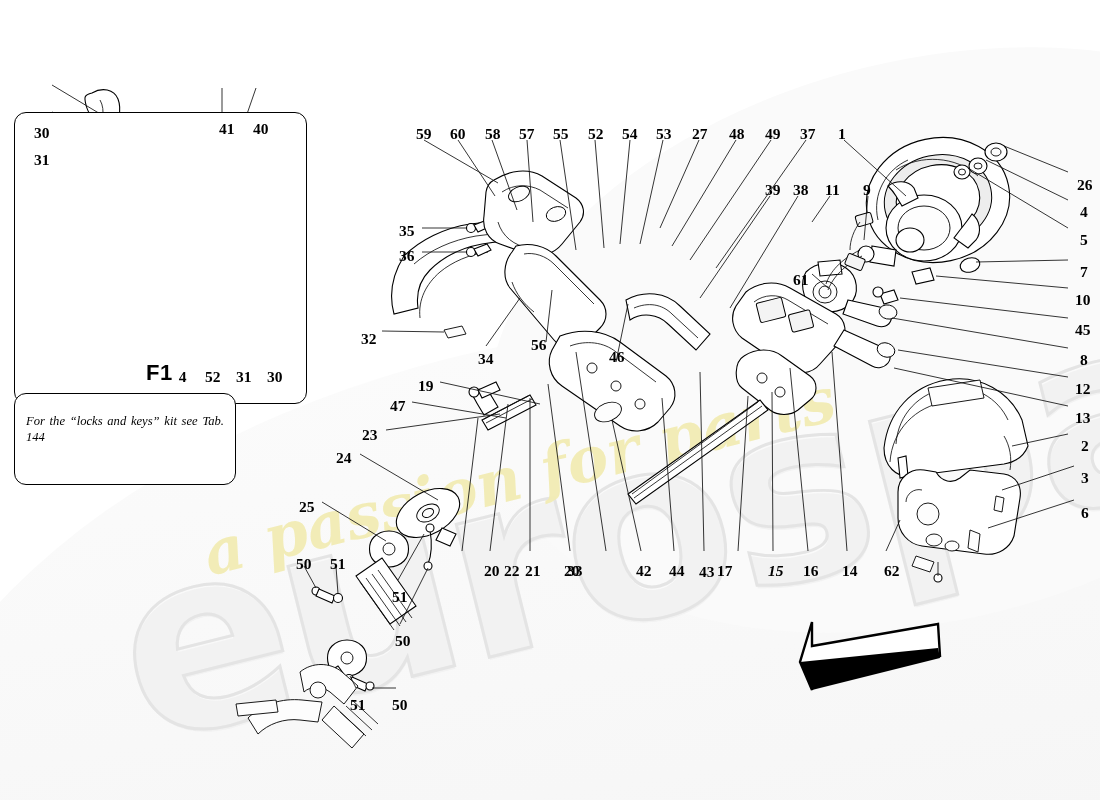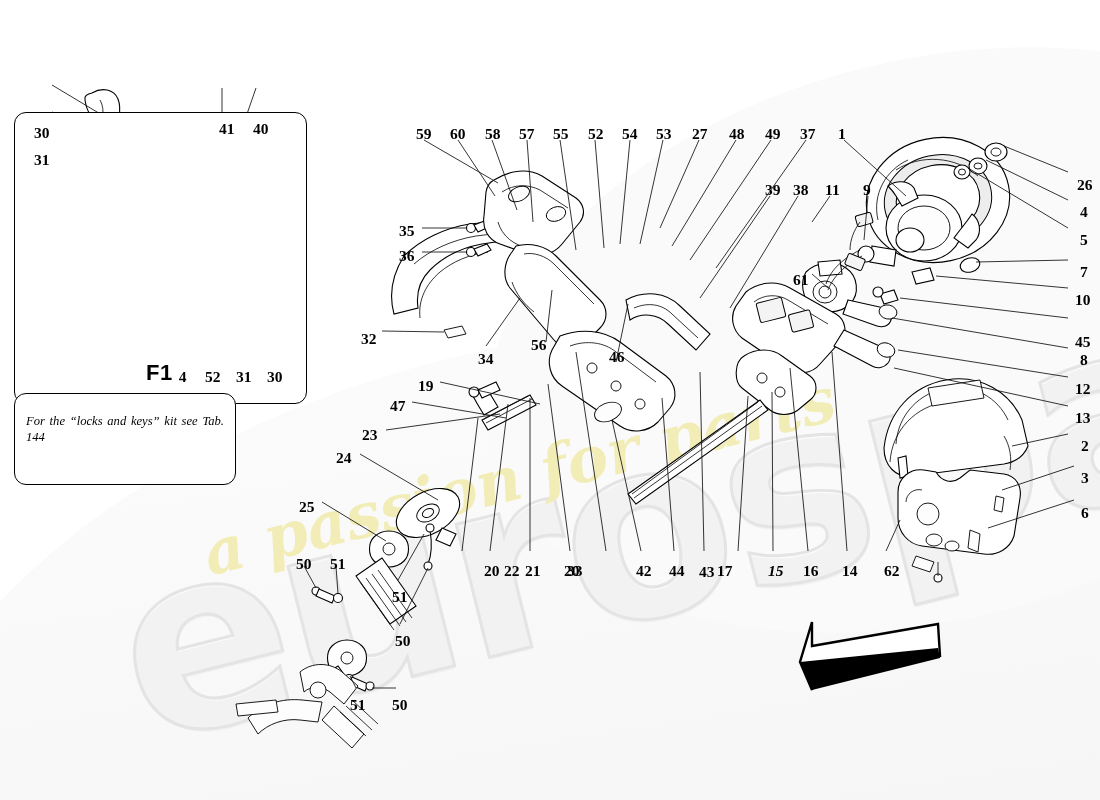--- a/index.html
+++ b/index.html
@@ -521,21 +521,21 @@
       <div class="num" style="left: 330px; top: 556px;">51</div>
       <div class="num" style="left: 392px; top: 589px;">51</div>
       <div class="num" style="left: 395px; top: 633px;">50</div>
       <div class="num" style="left: 350px; top: 697px;">51</div>
       <div class="num" style="left: 392px; top: 697px;">50</div>
       <div class="num" style="left: 1077px; top: 177px;">26</div>
       <div class="num" style="left: 1080px; top: 204px;">4</div>
       <div class="num" style="left: 1080px; top: 232px;">5</div>
       <div class="num" style="left: 1080px; top: 264px;">7</div>
       <div class="num" style="left: 1075px; top: 292px;">10</div>
-      <div class="num" style="left: 1075px; top: 334px;">45</div>
+      <div class="num" style="left: 1075px; top: 322px;">45</div>
       <div class="num" style="left: 1080px; top: 352px;">8</div>
       <div class="num" style="left: 1075px; top: 381px;">12</div>
       <div class="num" style="left: 1075px; top: 410px;">13</div>
       <div class="num" style="left: 1081px; top: 438px;">2</div>
       <div class="num" style="left: 1081px; top: 470px;">3</div>
       <div class="num" style="left: 1081px; top: 505px;">6</div>
     </div>
 
 </div>
 

